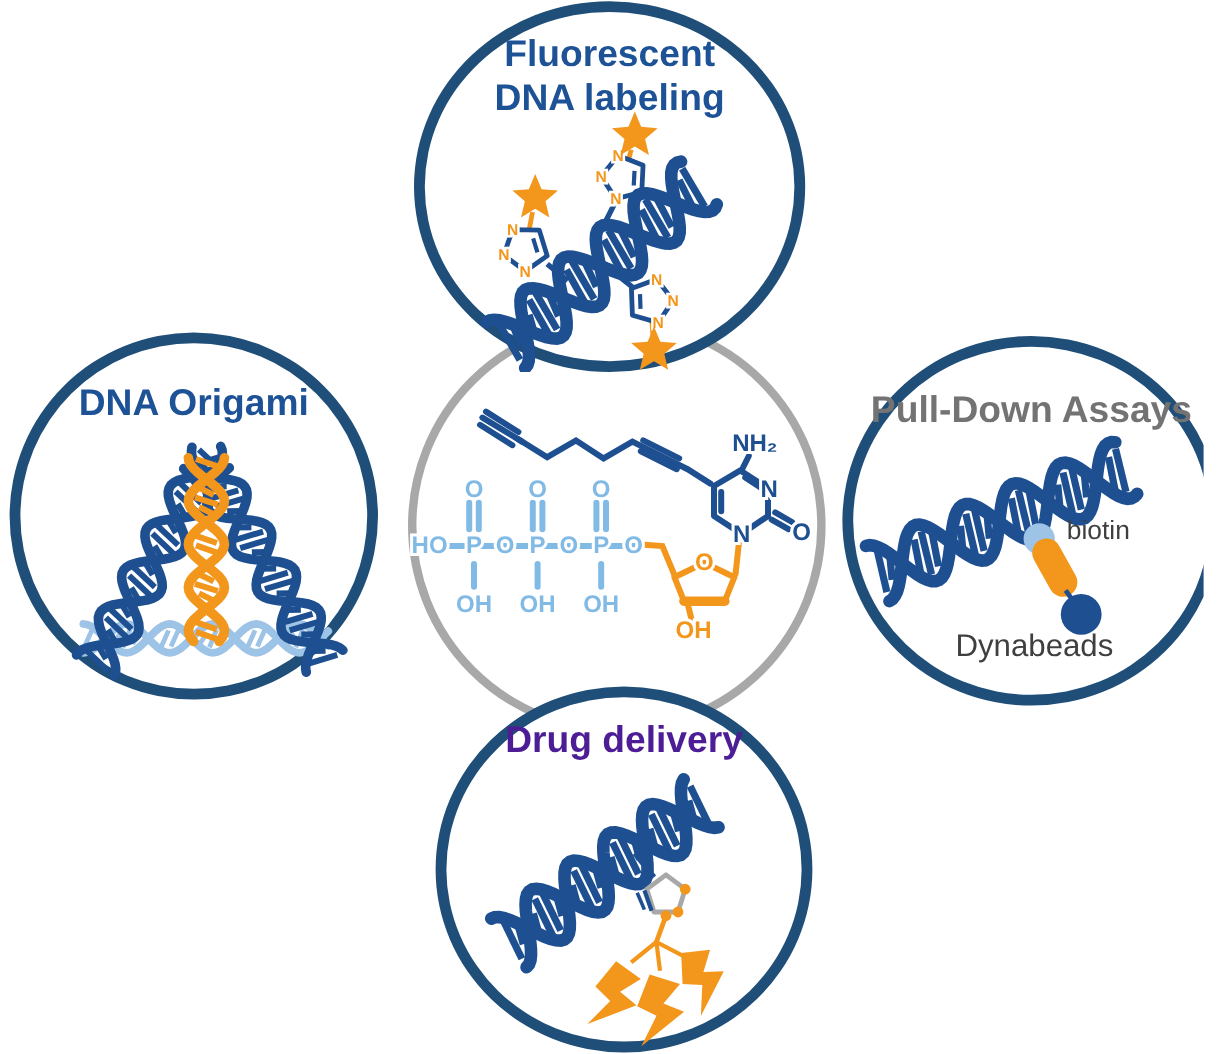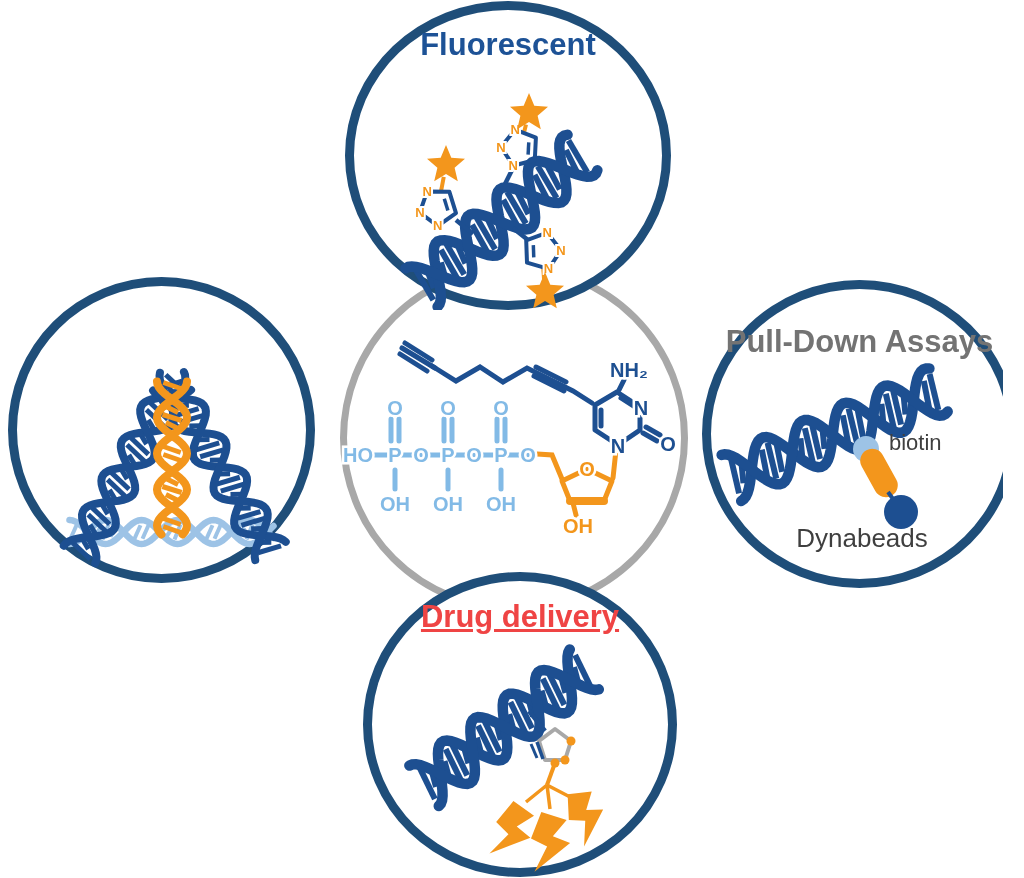--- a/index.html
+++ b/index.html
@@ -22,23 +22,25 @@
 
   <div class="gray-ring" style="border-color: rgb(168, 168, 168);"></div>
 
   <div class="circle" style="left: 345px; top: 1px; width: 326px; height: 309px; border-color: rgb(31, 78, 121);"></div>
   <div class="circle" style="left: 8px; top: 277px; width: 307px; height: 306px; border-color: rgb(31, 78, 121);"></div>
   <div class="circle" style="left: 702px; top: 280px; width: 315px; height: 308px; border-color: rgb(31, 78, 121);"></div>
   <div class="circle" style="left: 363px; top: 572px; width: 314px; height: 305px; border-color: rgb(31, 78, 121);"></div>
 
   <div class="title" style="left: 345px; top: 26px; width: 326px; color: rgb(29, 82, 150);">
     <div>Fluorescent</div>
+    <div>DNA labeling</div>
   </div>
+  <div class="title" style="left: 8px; top: 317px; width: 307px; color: rgb(29, 82, 150);">DNA Origami</div>
   <div class="title" style="left: 702px; top: 323px; width: 315px; color: #737373;">Pull-Down Assays</div>
-  <div class="title" style="left: 363px; top: 598px; width: 314px; color: #ef4444; text-decoration: underline;">Drug delivery</div>
+  <div class="title" style="left: 363px; top: 598px; width: 314px; color: #4c1d95;">Drug delivery</div>
 
   <svg id="svg-top" class="art" style="left:345px;top:1px" width="326" height="309">
       <g transform="translate(157,219) rotate(-40)">
         <line x1="-98" y1="-17.059909801373266" x2="-104" y2="17.059909801373266" stroke="#1d4f91" stroke-width="6"></line>
         <line x1="-90" y1="-8.380635274165954" x2="-96" y2="8.380635274165954" stroke="#1d4f91" stroke-width="6"></line>
         <line x1="-74" y1="-6.814188750030526" x2="-80" y2="6.814188750030526" stroke="#1d4f91" stroke-width="6"></line>
         <line x1="-66" y1="-16.412561277552363" x2="-72" y2="16.412561277552363" stroke="#1d4f91" stroke-width="6"></line>
         <line x1="-58" y1="-17.567385596944476" x2="-64" y2="17.567385596944476" stroke="#1d4f91" stroke-width="6"></line>
         <line x1="-50" y1="-9.858142504139137" x2="-56" y2="9.858142504139137" stroke="#1d4f91" stroke-width="6"></line>
         <line x1="-26" y1="-15.629138924026385" x2="-32" y2="15.629138924026385" stroke="#1d4f91" stroke-width="6"></line>

